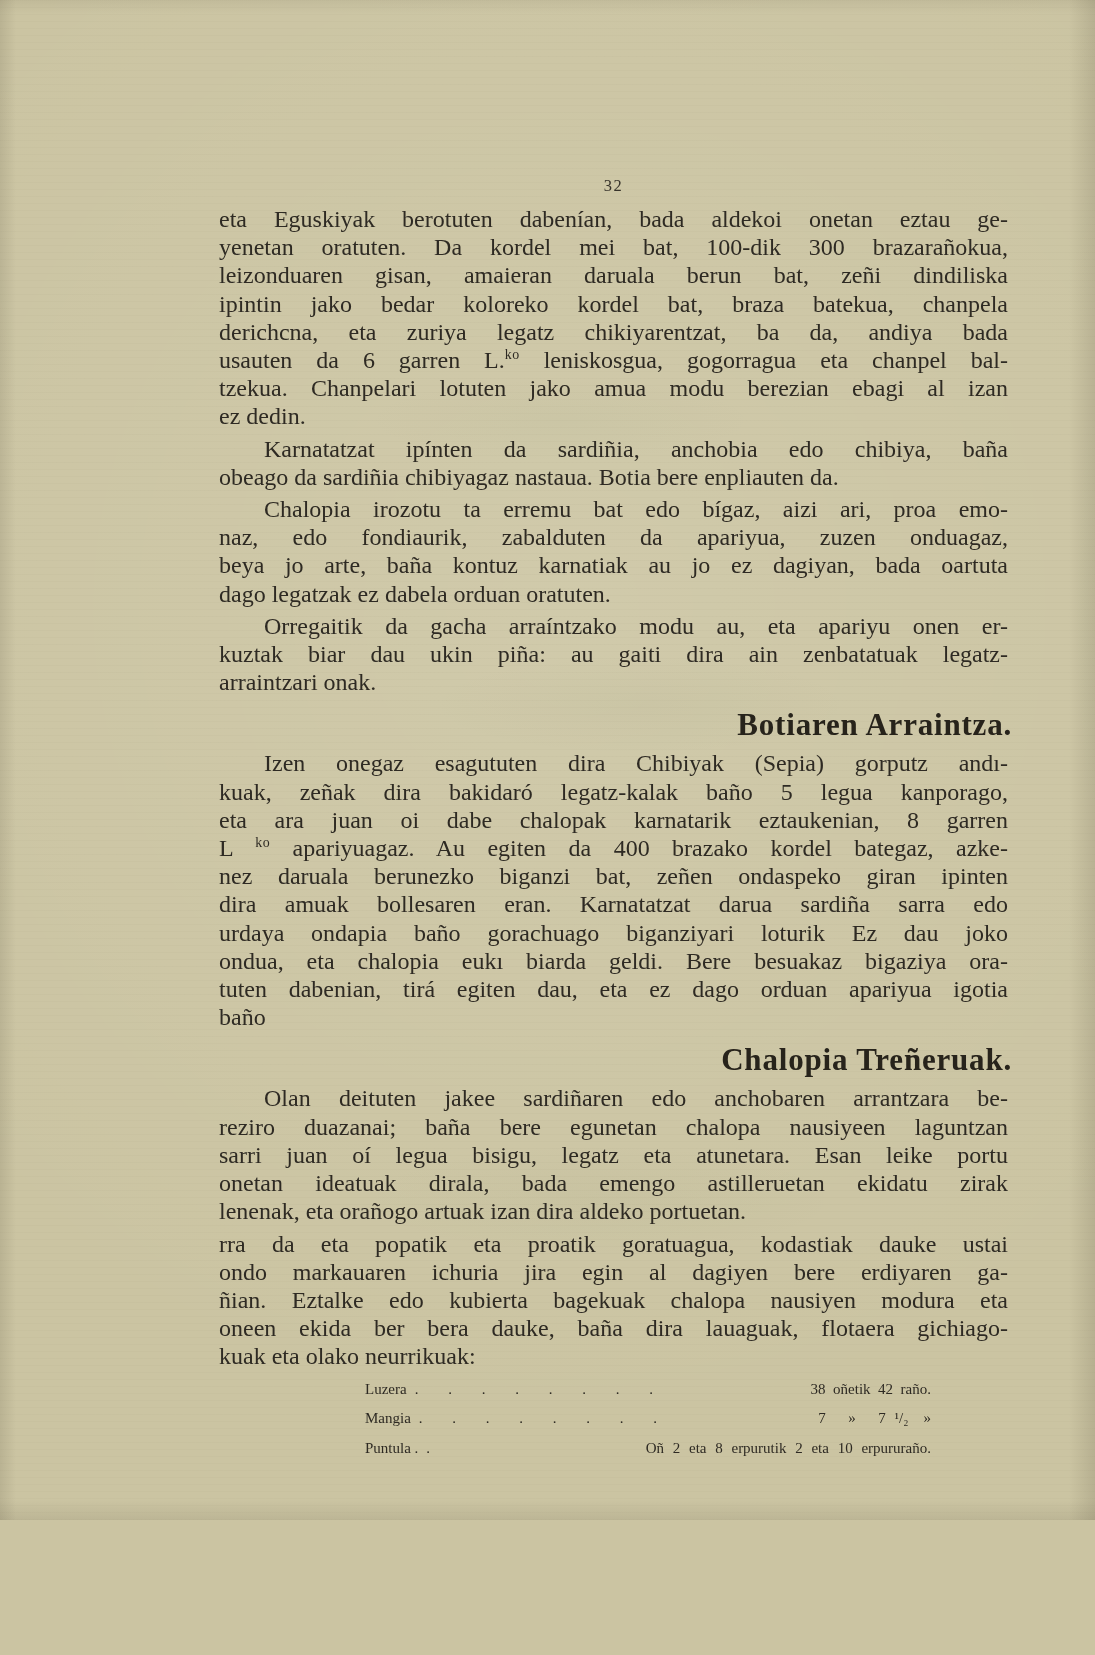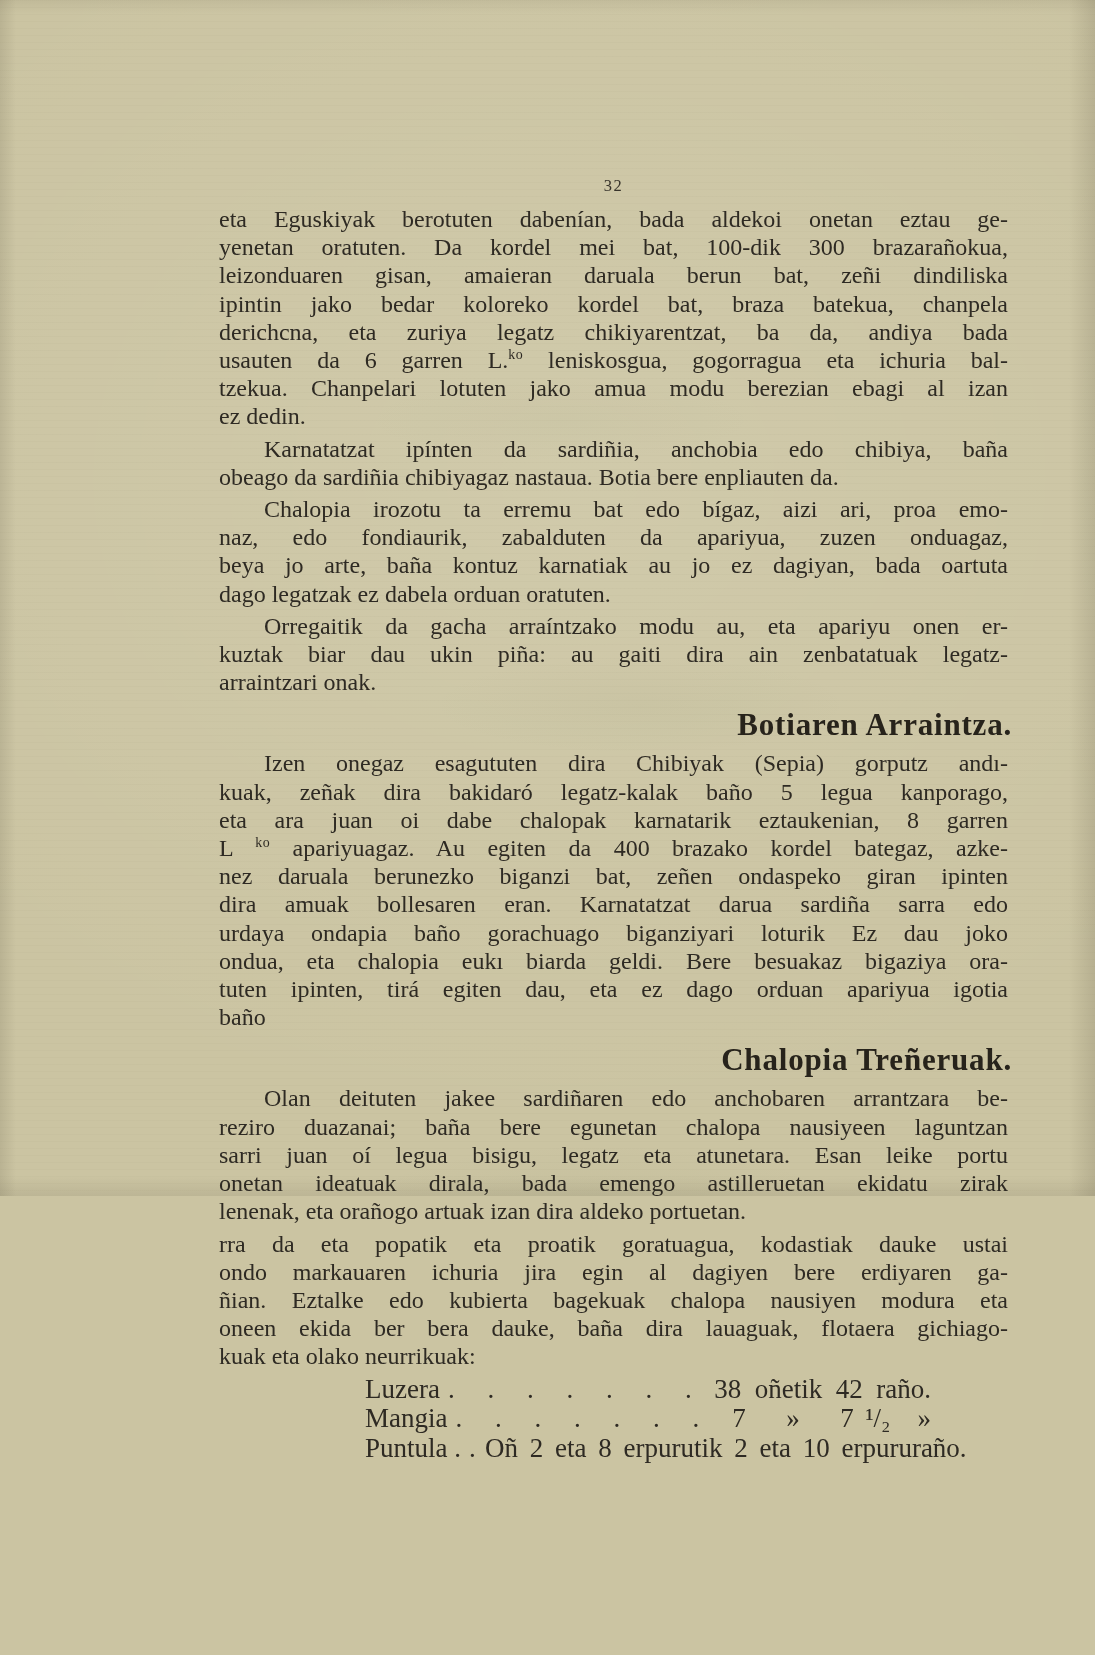--- a/index.html
+++ b/index.html
@@ -3,21 +3,21 @@
 <meta charset="utf-8">
 <style>
   :root { --paper:#cbc4a2; --ink:#2e2a23; }
   html,body { margin:0; padding:0; }
   body {
     width:1095px; height:1655px; overflow:hidden;
     background:var(--paper);
     font-family:"Liberation Serif","DejaVu Serif",serif;
   }
   .page {
-    position:relative; width:1095px; height:1196px;
+    position:relative; width:1095px; height:1520px;
     background:
       radial-gradient(ellipse 120% 90% at 52% 40%, rgba(255,255,246,0.10), rgba(0,0,0,0) 62%),
       radial-gradient(ellipse 300px 70px at 640px 705px, rgba(96,112,72,0.05), rgba(0,0,0,0) 70%),
       radial-gradient(ellipse 340px 80px at 600px 1200px, rgba(96,112,72,0.045), rgba(0,0,0,0) 70%),
       radial-gradient(ellipse 280px 60px at 560px 420px, rgba(96,112,72,0.04), rgba(0,0,0,0) 70%),
       linear-gradient(to right, rgba(58,52,36,0.12) 0px, rgba(58,52,36,0) 16px),
       linear-gradient(to left, rgba(58,52,36,0.14) 0px, rgba(58,52,36,0) 26px),
       linear-gradient(to bottom, rgba(58,52,36,0.07) 0px, rgba(58,52,36,0) 14px),
       linear-gradient(to top, rgba(58,52,36,0.10) 0px, rgba(58,52,36,0) 20px),
       var(--paper);
@@ -43,21 +43,21 @@
   }
   .line.last { text-align-last:left; }
   .line.indent { text-indent:45px; }
   .sup { vertical-align:super; font-size:0.58em; line-height:0; letter-spacing:0.5px; }
   .it  { }
   .heading {
     font-size:31px; font-weight:bold; text-align:right;
     margin:11px 0 6px; letter-spacing:0.8px; color:#27231b;
     font-family:inherit;
   }
-  .measurements { margin:4px 13px 0 150px; width:566px; font-size:27px; }
+  .measurements { margin:4px 13px 0 150px; width:566px; font-size:15px; }
   .m-row { display:flex; align-items:baseline; line-height:29.5px; }
   .m-label { white-space:pre; }
   .m-dots {
     flex:1 1 auto; overflow:hidden; white-space:nowrap;
     letter-spacing:13px; margin:0 8px; min-width:8px;
   }
   .m-value { white-space:pre; word-spacing:5px; }
 </style>
 </head>
 <body>
@@ -67,21 +67,21 @@
 
   <div class="text-block">
     <div class="page-num">32</div>
 
     <div class="para">
         <div class="line"><span>eta Eguskiyak berotuten dabenían, bada aldekoi onetan eztau ge-</span></div>
         <div class="line"><span>yenetan oratuten. Da kordel mei bat, 100-dik 300 brazarañokua,</span></div>
         <div class="line"><span>leizonduaren gisan, amaieran daruala berun bat, zeñi dindiliska</span></div>
         <div class="line"><span>ipintin jako bedar koloreko kordel bat, braza batekua, chanpela</span></div>
         <div class="line"><span>derichcna, eta zuriya legatz chikiyarentzat, ba da, andiya bada</span></div>
-        <div class="line"><span>usauten da 6 garren L.</span><span class="sup">ko</span><span> leniskosgua, gogorragua eta ichuria bal-</span></div>
+        <div class="line"><span>usauten da 6 garren L.</span><span class="sup">ko</span><span> leniskosgua, gogorragua eta chanpel bal-</span></div>
         <div class="line"><span>tzekua. Chanpelari lotuten jako amua modu berezian ebagi al izan</span></div>
         <div class="line last"><span>ez dedin.</span></div>
       </div>
     <div class="para">
         <div class="line indent"><span>Karnatatzat ipínten da sardiñia, anchobia edo chibiya, baña</span></div>
         <div class="line last"><span>obeago da sardiñia chibiyagaz nastaua. Botia bere enpliauten da.</span></div>
       </div>
     <div class="para">
         <div class="line indent"><span>Chalopia irozotu ta erremu bat edo bígaz, aizi ari, proa emo-</span></div>
         <div class="line"><span>naz, edo fondiaurik, zabalduten da apariyua, zuzen onduagaz,</span></div>
@@ -98,21 +98,21 @@
 
     <div class="para">
         <div class="line indent"><span>Izen onegaz esagututen dira Chibiyak (</span><span class="it">Sepia</span><span>) gorputz andı-</span></div>
         <div class="line"><span>kuak, zeñak dira bakidaró legatz-kalak baño 5 legua kanporago,</span></div>
         <div class="line"><span>eta ara juan oi dabe chalopak karnatarik eztaukenian, 8 garren</span></div>
         <div class="line"><span>L </span><span class="sup">ko</span><span> apariyuagaz. Au egiten da 400 brazako kordel bategaz, azke-</span></div>
         <div class="line"><span>nez daruala berunezko biganzi bat, zeñen ondaspeko giran ipinten</span></div>
         <div class="line"><span>dira amuak bollesaren eran. Karnatatzat darua sardiña sarra edo</span></div>
         <div class="line"><span>urdaya ondapia baño gorachuago biganziyari loturik  Ez dau joko</span></div>
         <div class="line"><span>ondua, eta chalopia eukı biarda geldi. Bere besuakaz bigaziya ora-</span></div>
-        <div class="line"><span>tuten ipinten, tirá egiten dau, eta ez dago orduan apariyua igotia</span></div>
+        <div class="line"><span>tuten dabenian, tirá egiten dau, eta ez dago orduan apariyua igotia</span></div>
         <div class="line last"><span>baño</span></div>
       </div>
 
     <h2 class="heading">Chalopia Treñeruak.</h2>
 
     <div class="para">
         <div class="line indent"><span>Olan deituten jakee sardiñaren edo anchobaren arrantzara be-</span></div>
         <div class="line"><span>reziro duazanai; baña bere egunetan chalopa nausiyeen laguntzan</span></div>
         <div class="line"><span>sarri juan oí legua bisigu, legatz eta atunetara. Esan leike portu</span></div>
         <div class="line"><span>onetan ideatuak dirala, bada emengo astilleruetan ekidatu zirak</span></div>

